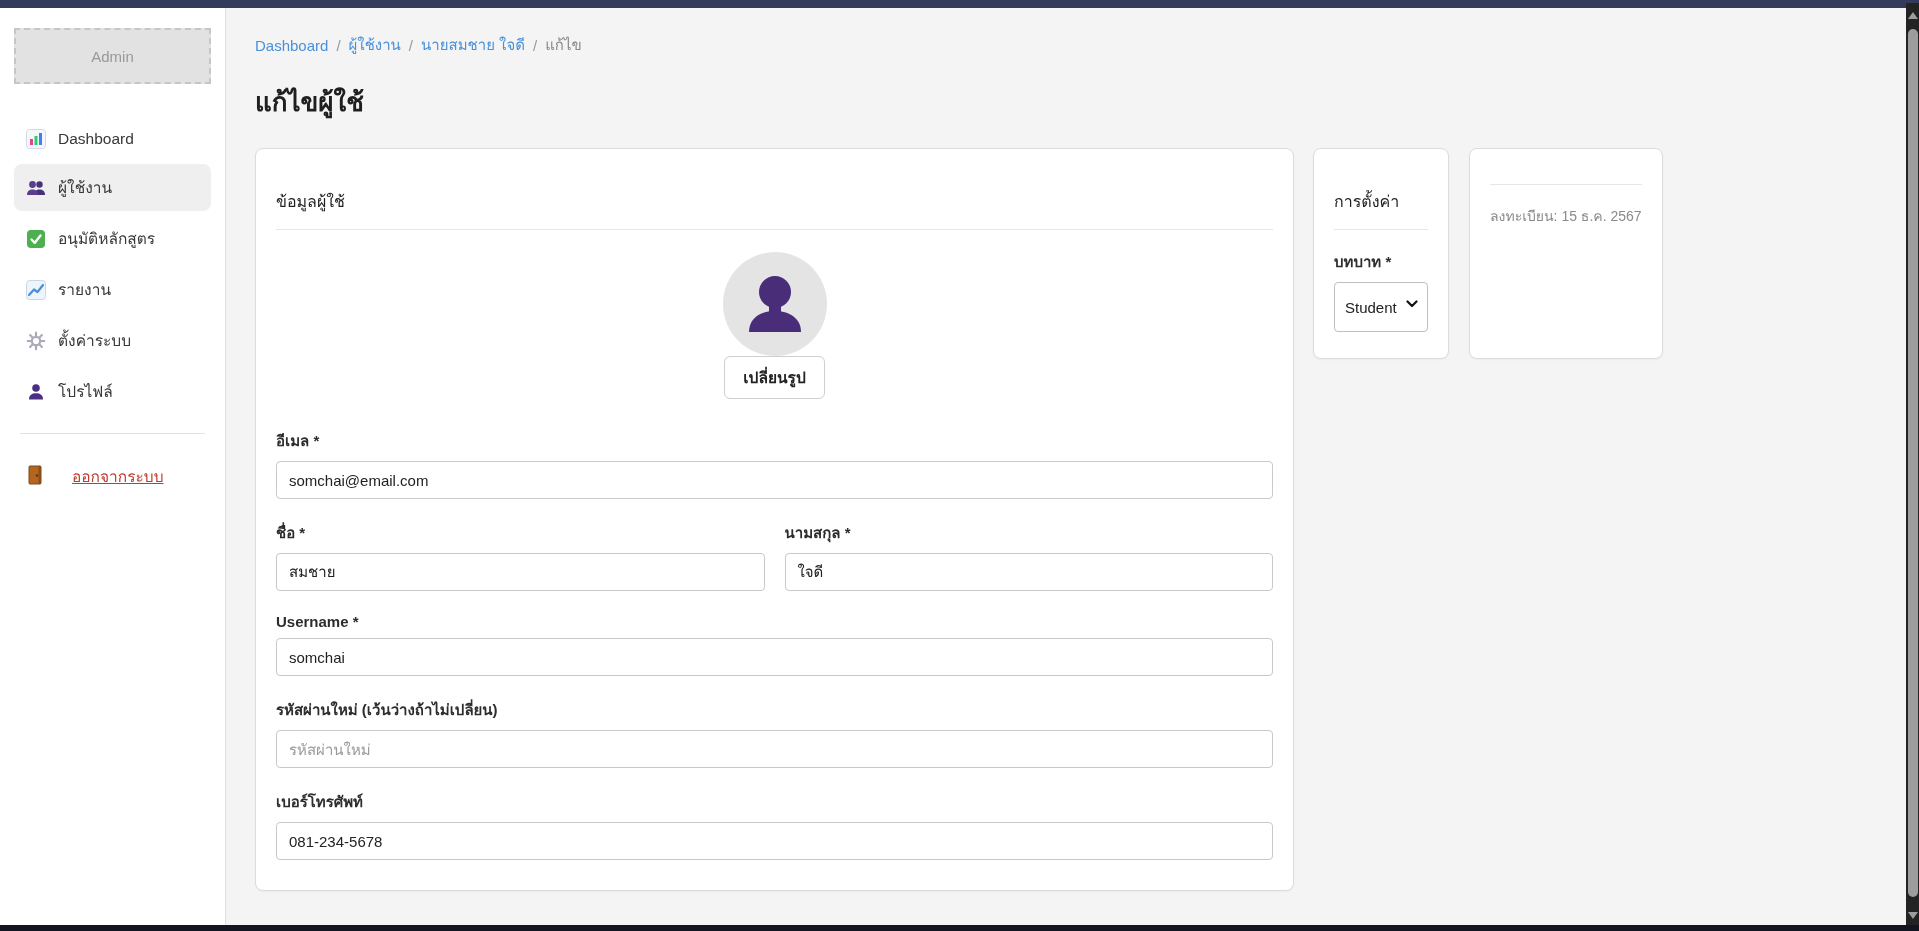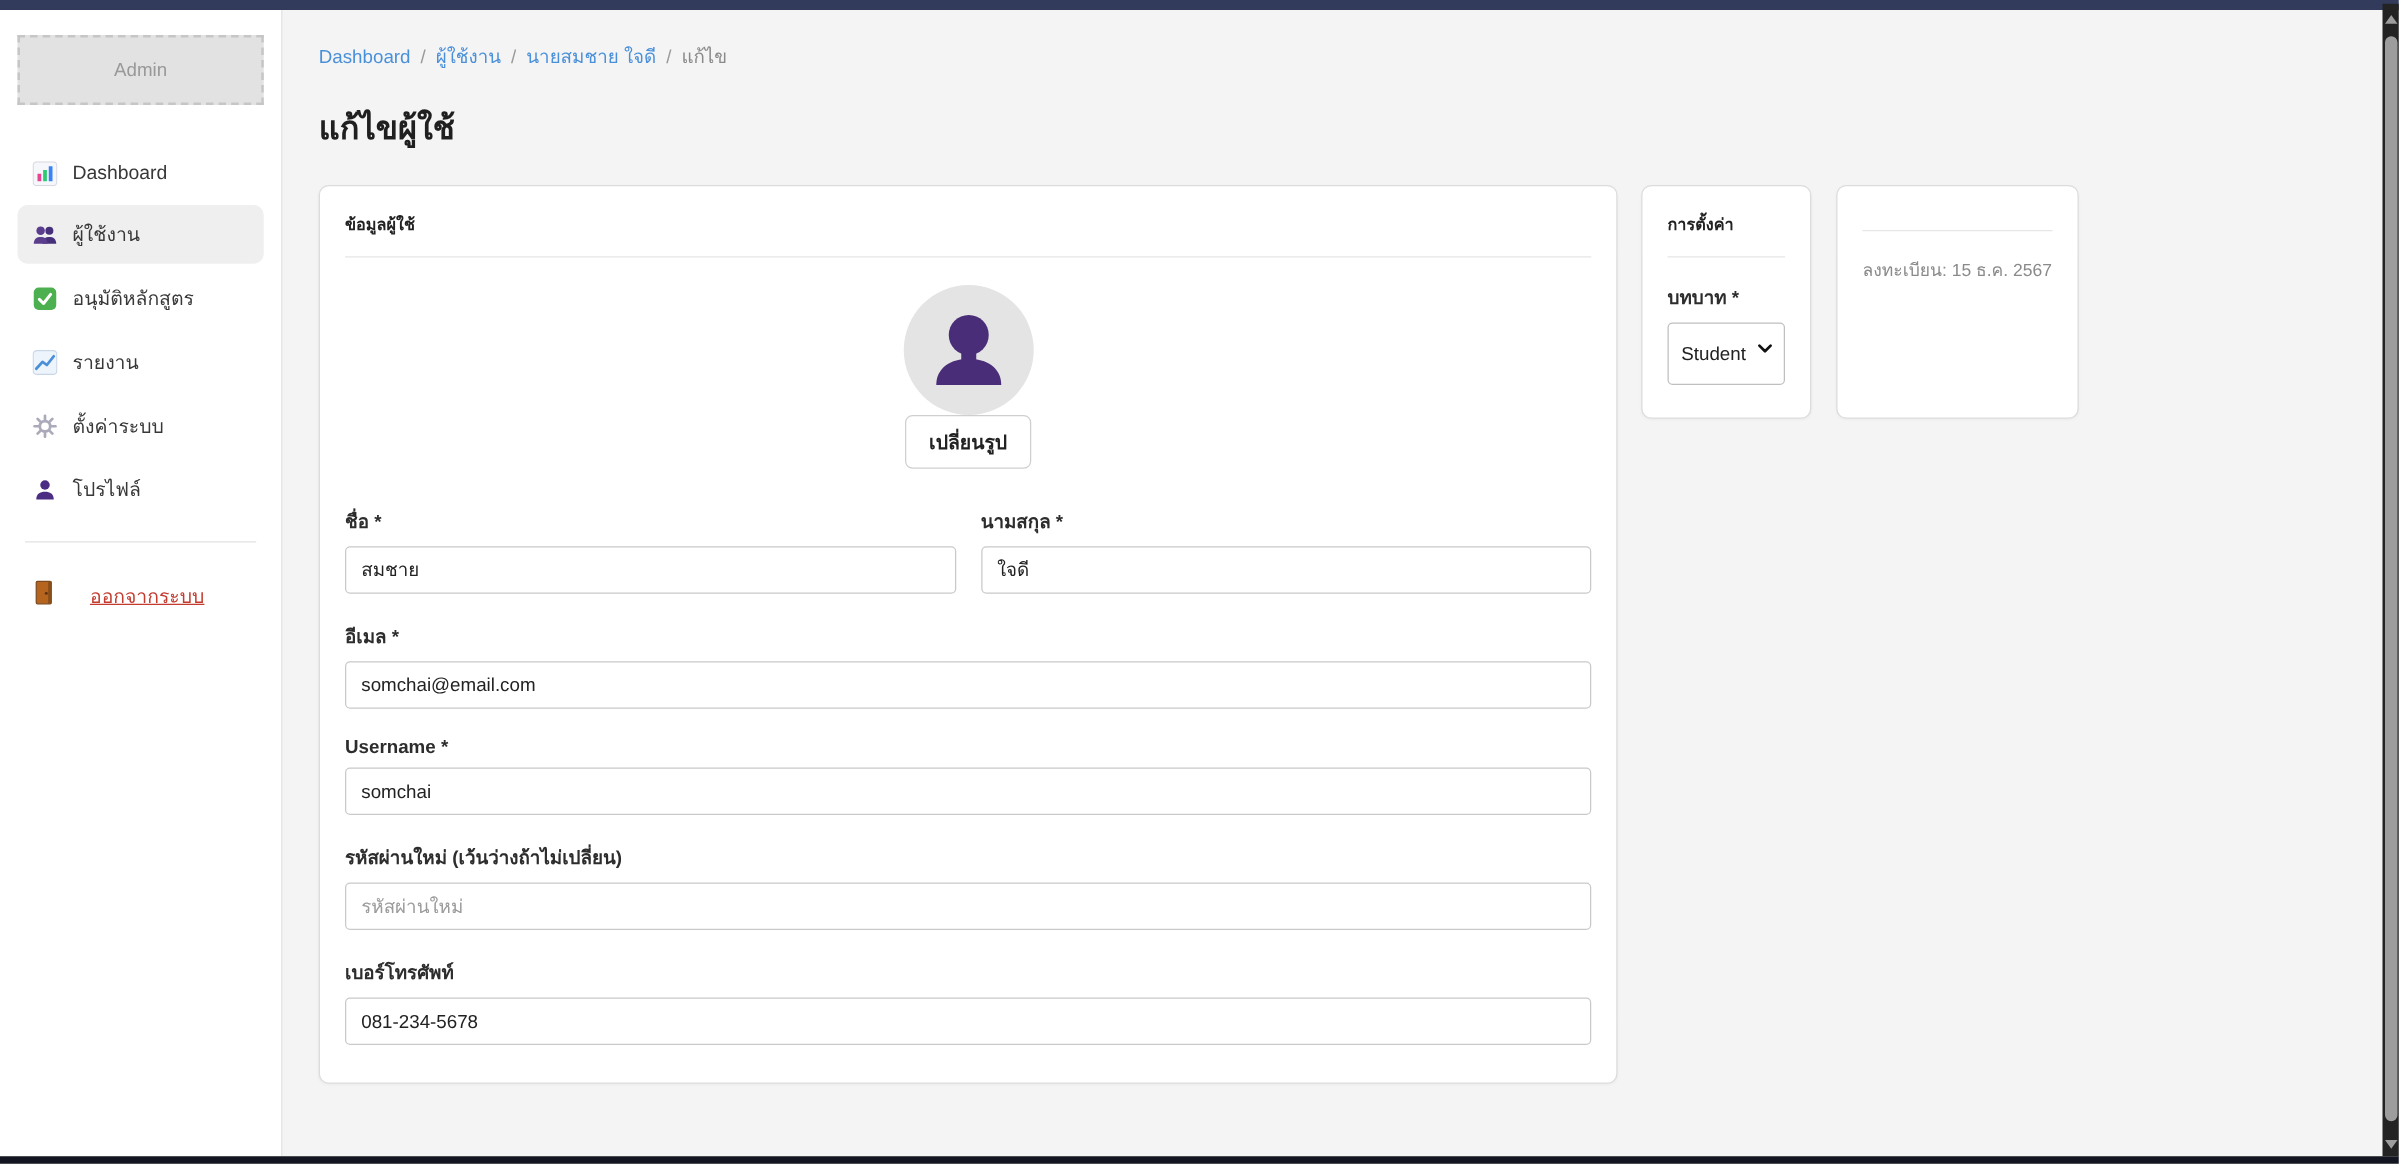--- a/index.html
+++ b/index.html
@@ -30,21 +30,21 @@
   .main { flex:1; padding:25px 30px 0 29px; overflow:hidden; }
   .breadcrumb { font-size:15px; color:#999; display:flex; gap:8px; align-items:center; }
   .breadcrumb .crumb-link { color:#4a90d9; cursor:pointer; }
   .breadcrumb .crumb-current { color:#8a8a8a; }
   .page-title { font-size:26px; font-weight:bold; color:#1f1f1f; margin:24px 0 26px 0; }
 
   .content-row { display:flex; gap:19px; align-items:flex-start; }
 
   .card { background:#fff; border:1px solid #dcdcdc; border-radius:8px;
     box-shadow:0 1px 2px rgba(0,0,0,0.04); padding:20px; }
-  .card-title { font-size:13px; font-weight:bold; color:#222; }
+  .card-title { font-size:16px; font-weight:normal; color:#222;margin-top:20px; }
   .card-divider { border-top:1px solid #e6e6e6; margin:15px 0 20px 0; }
 
   .card-main { width:1039px; flex:none; min-height:700px; }
   .right-col { width:512px; flex:none; display:flex; flex-direction:row; gap:20px; }
 
   
   .avatar-block { display:flex; flex-direction:column; align-items:center; margin:22px 0 30px 0; }
   .avatar-circle { width:104px; height:104px; border-radius:50%; background:#e4e4e4;
     display:flex; align-items:center; justify-content:center; }
   .btn-change { margin-top:0; background:#fff; border:1px solid #cfcfcf; border-radius:6px;
@@ -209,34 +209,34 @@
           <div class="avatar-circle">
             <svg width="104" height="104" viewBox="0 0 104 104">
               <circle cx="52" cy="40" r="16" fill="#4a2d78"></circle>
               <rect x="46" y="50" width="12" height="10" fill="#4a2d78"></rect>
               <path d="M26 80c0-14 12-21 26-21s26 7 26 21z" fill="#4a2d78"></path>
             </svg>
           </div>
           <button class="btn-change">เปลี่ยนรูป</button>
         </div>
 
+        <div class="form-row">
+          <label class="f-label">อีเมล *</label>
+          <input class="f-input" type="text" value="somchai@email.com" style="">
+        </div>
+
         <div class="form-row two-col">
           <div>
             <label class="f-label">ชื่อ *</label>
             <input class="f-input" type="text" value="สมชาย" style="">
           </div>
           <div>
             <label class="f-label">นามสกุล *</label>
             <input class="f-input" type="text" value="ใจดี" style="">
           </div>
-        </div>
-
-        <div class="form-row">
-          <label class="f-label">อีเมล *</label>
-          <input class="f-input" type="text" value="somchai@email.com" style="">
         </div>
 
         <div class="form-row">
           <label class="f-label">Username *</label>
           <input class="f-input" type="text" value="somchai" style="">
         </div>
 
         <div class="form-row">
           <label class="f-label">รหัสผ่านใหม่ (เว้นว่างถ้าไม่เปลี่ยน)</label>
           <input class="f-input" type="text" placeholder="รหัสผ่านใหม่" style="">

